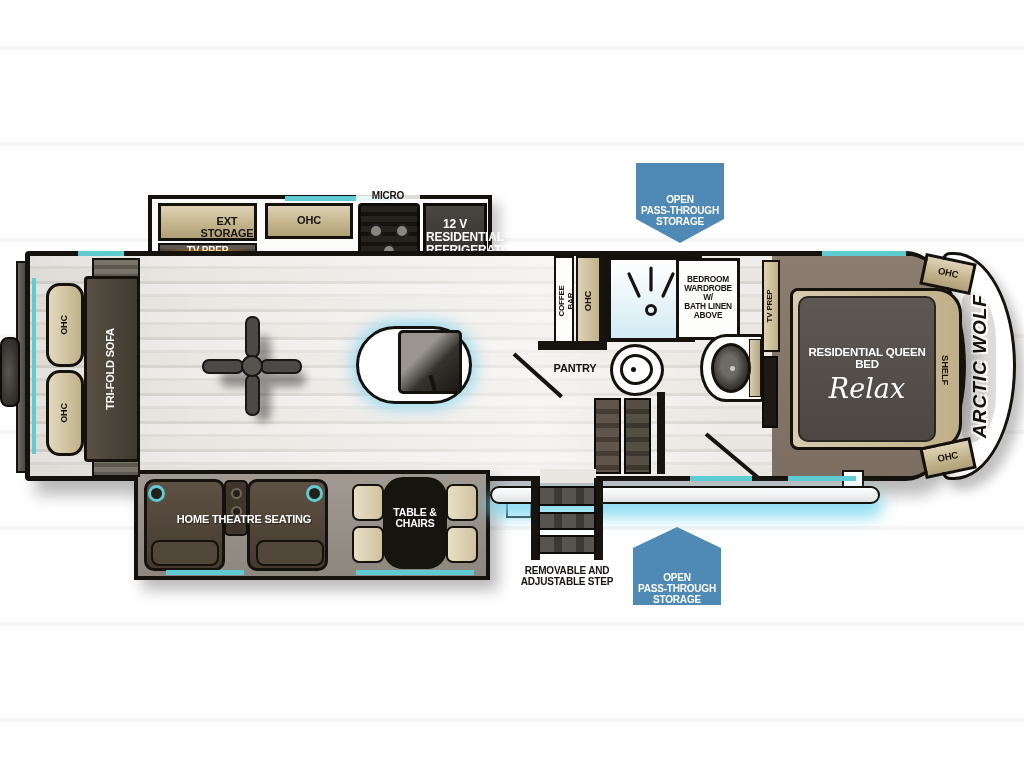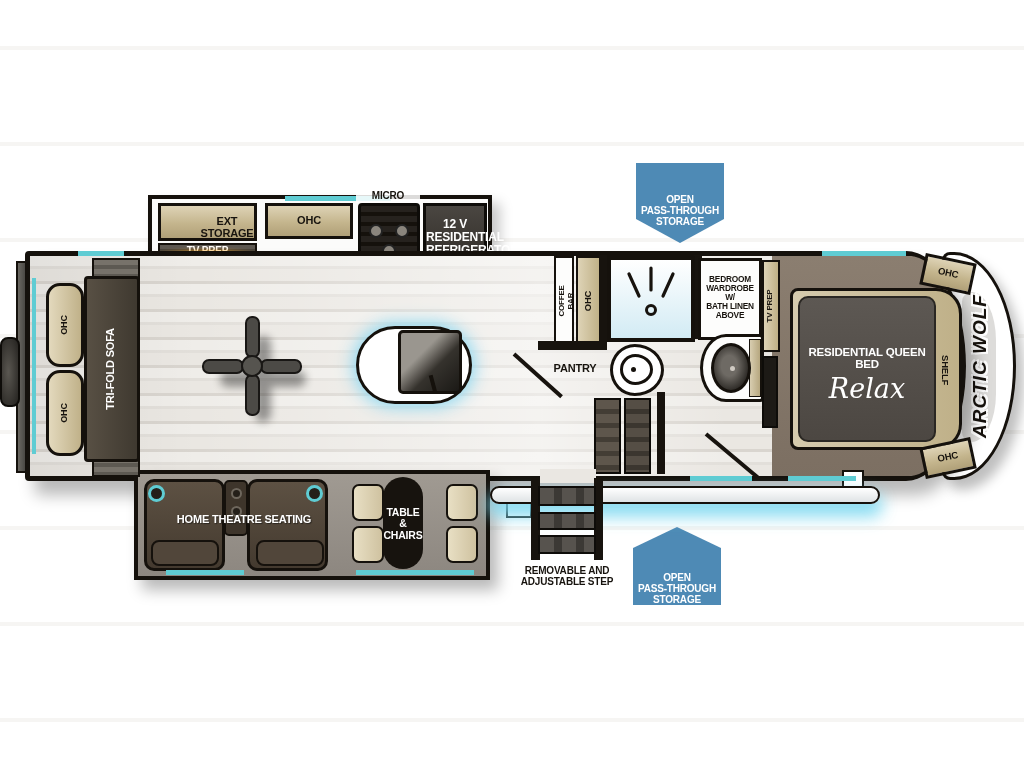--- a/index.html
+++ b/index.html
@@ -144,21 +144,21 @@
       </g>
       <circle cx="40" cy="50" r="4.5" fill="none" stroke="#17130e" stroke-width="3"></circle>
     </svg>
   </div>
 
   <div class="abs" style="left:610px;top:344px;width:54px;height:52px;background:#fff;border:3.5px solid #15110c;border-radius:46% 54% 54% 46%/50%;z-index:3;">
     <div class="abs" style="left:7px;top:7px;width:33px;height:31px;background:#fff;border:3px solid #15110c;border-radius:46% 54% 54% 46%/50%;"></div>
     <div class="abs" style="left:18px;top:20px;width:5px;height:5px;background:#15110c;border-radius:50%;"></div>
   </div>
 
-  <div class="abs" style="left:698px;top:258px;width:64px;height:82px;background:#fdfdfc;border:3.5px solid #15110c;z-index:3;">
+  <div class="abs" style="left:676px;top:258px;width:64px;height:82px;background:#fdfdfc;border:3.5px solid #15110c;z-index:3;">
     <div class="lbl" style="font-size:8.3px;margin-top:14px;">BEDROOM
 WARDROBE W/
 BATH LINEN
 ABOVE</div>
   </div>
 
   <div class="abs" style="left:700px;top:334px;width:64px;height:68px;background:#fdfdfc;border:3.5px solid #15110c;border-radius:26px 4px 4px 26px/34px 4px 4px 34px;z-index:3;">
     <div class="abs" style="left:46px;top:2px;width:12px;height:58px;background:linear-gradient(90deg,#d8cdb0,#b6a77f);border:1.5px solid #15110c;"></div>
     <div class="abs" style="left:8px;top:6px;width:40px;height:50px;background:radial-gradient(ellipse at 45% 45%,#6e6a64 0 30%,#2a2723 75%);border:3px solid #15110c;border-radius:50%;">
       <div class="abs" style="left:16px;top:20px;width:5px;height:5px;background:#cfcac2;border-radius:50%;"></div>
@@ -206,21 +206,21 @@
     <div class="abs" style="left:5px;top:24px;width:11px;height:11px;border-radius:50%;background:#241f19;border:2px solid #6e675d;"></div>
   </div>
   <div class="abs" style="left:148px;top:485px;width:17px;height:17px;border-radius:50%;background:#241f19;border:3px solid #5fccd3;z-index:4;"></div>
   <div class="abs" style="left:306px;top:485px;width:17px;height:17px;border-radius:50%;background:#241f19;border:3px solid #5fccd3;z-index:4;"></div>
   <div class="abs lbl wlbl" style="left:144px;top:514px;width:200px;font-size:11px;z-index:5;text-shadow:1px 1px 1px #2a251f;">HOME THEATRE SEATING</div>
 
   <div class="abs chair" style="left:352px;top:484px;width:32px;height:37px;z-index:3;"></div>
   <div class="abs chair" style="left:352px;top:526px;width:32px;height:37px;z-index:3;"></div>
   <div class="abs chair" style="left:446px;top:484px;width:32px;height:37px;z-index:3;"></div>
   <div class="abs chair" style="left:446px;top:526px;width:32px;height:37px;z-index:3;"></div>
-  <div class="abs" style="left:383px;top:477px;width:40px;height:92px;background:#17130e;border-radius:20px;z-index:4;">
+  <div class="abs" style="left:383px;top:477px;width:64px;height:92px;background:#17130e;border-radius:20px;z-index:4;">
     <div class="lbl wlbl" style="font-size:10.5px;margin-top:30px;">TABLE &amp;
 CHAIRS</div>
   </div>
 
   <div class="abs" style="left:842px;top:470px;width:22px;height:34px;background:#fff;border:2.5px solid #15110c;z-index:2;"></div>
   <div class="abs" style="left:490px;top:486px;width:390px;height:18px;background:linear-gradient(180deg,#ffffff,#dfe3e5);border:2.5px solid #15110c;border-radius:9px;z-index:3;box-shadow:0 10px 16px 3px rgba(120,215,240,.85);"></div>
   <div class="abs" style="left:506px;top:492px;width:26px;height:26px;background:#fff;border:2.5px solid #15110c;z-index:2;"></div>
 
   <div class="abs" style="left:531px;top:478px;width:72px;height:82px;z-index:6;">
     <div class="abs wall" style="left:0;top:0;width:9px;height:82px;"></div>

